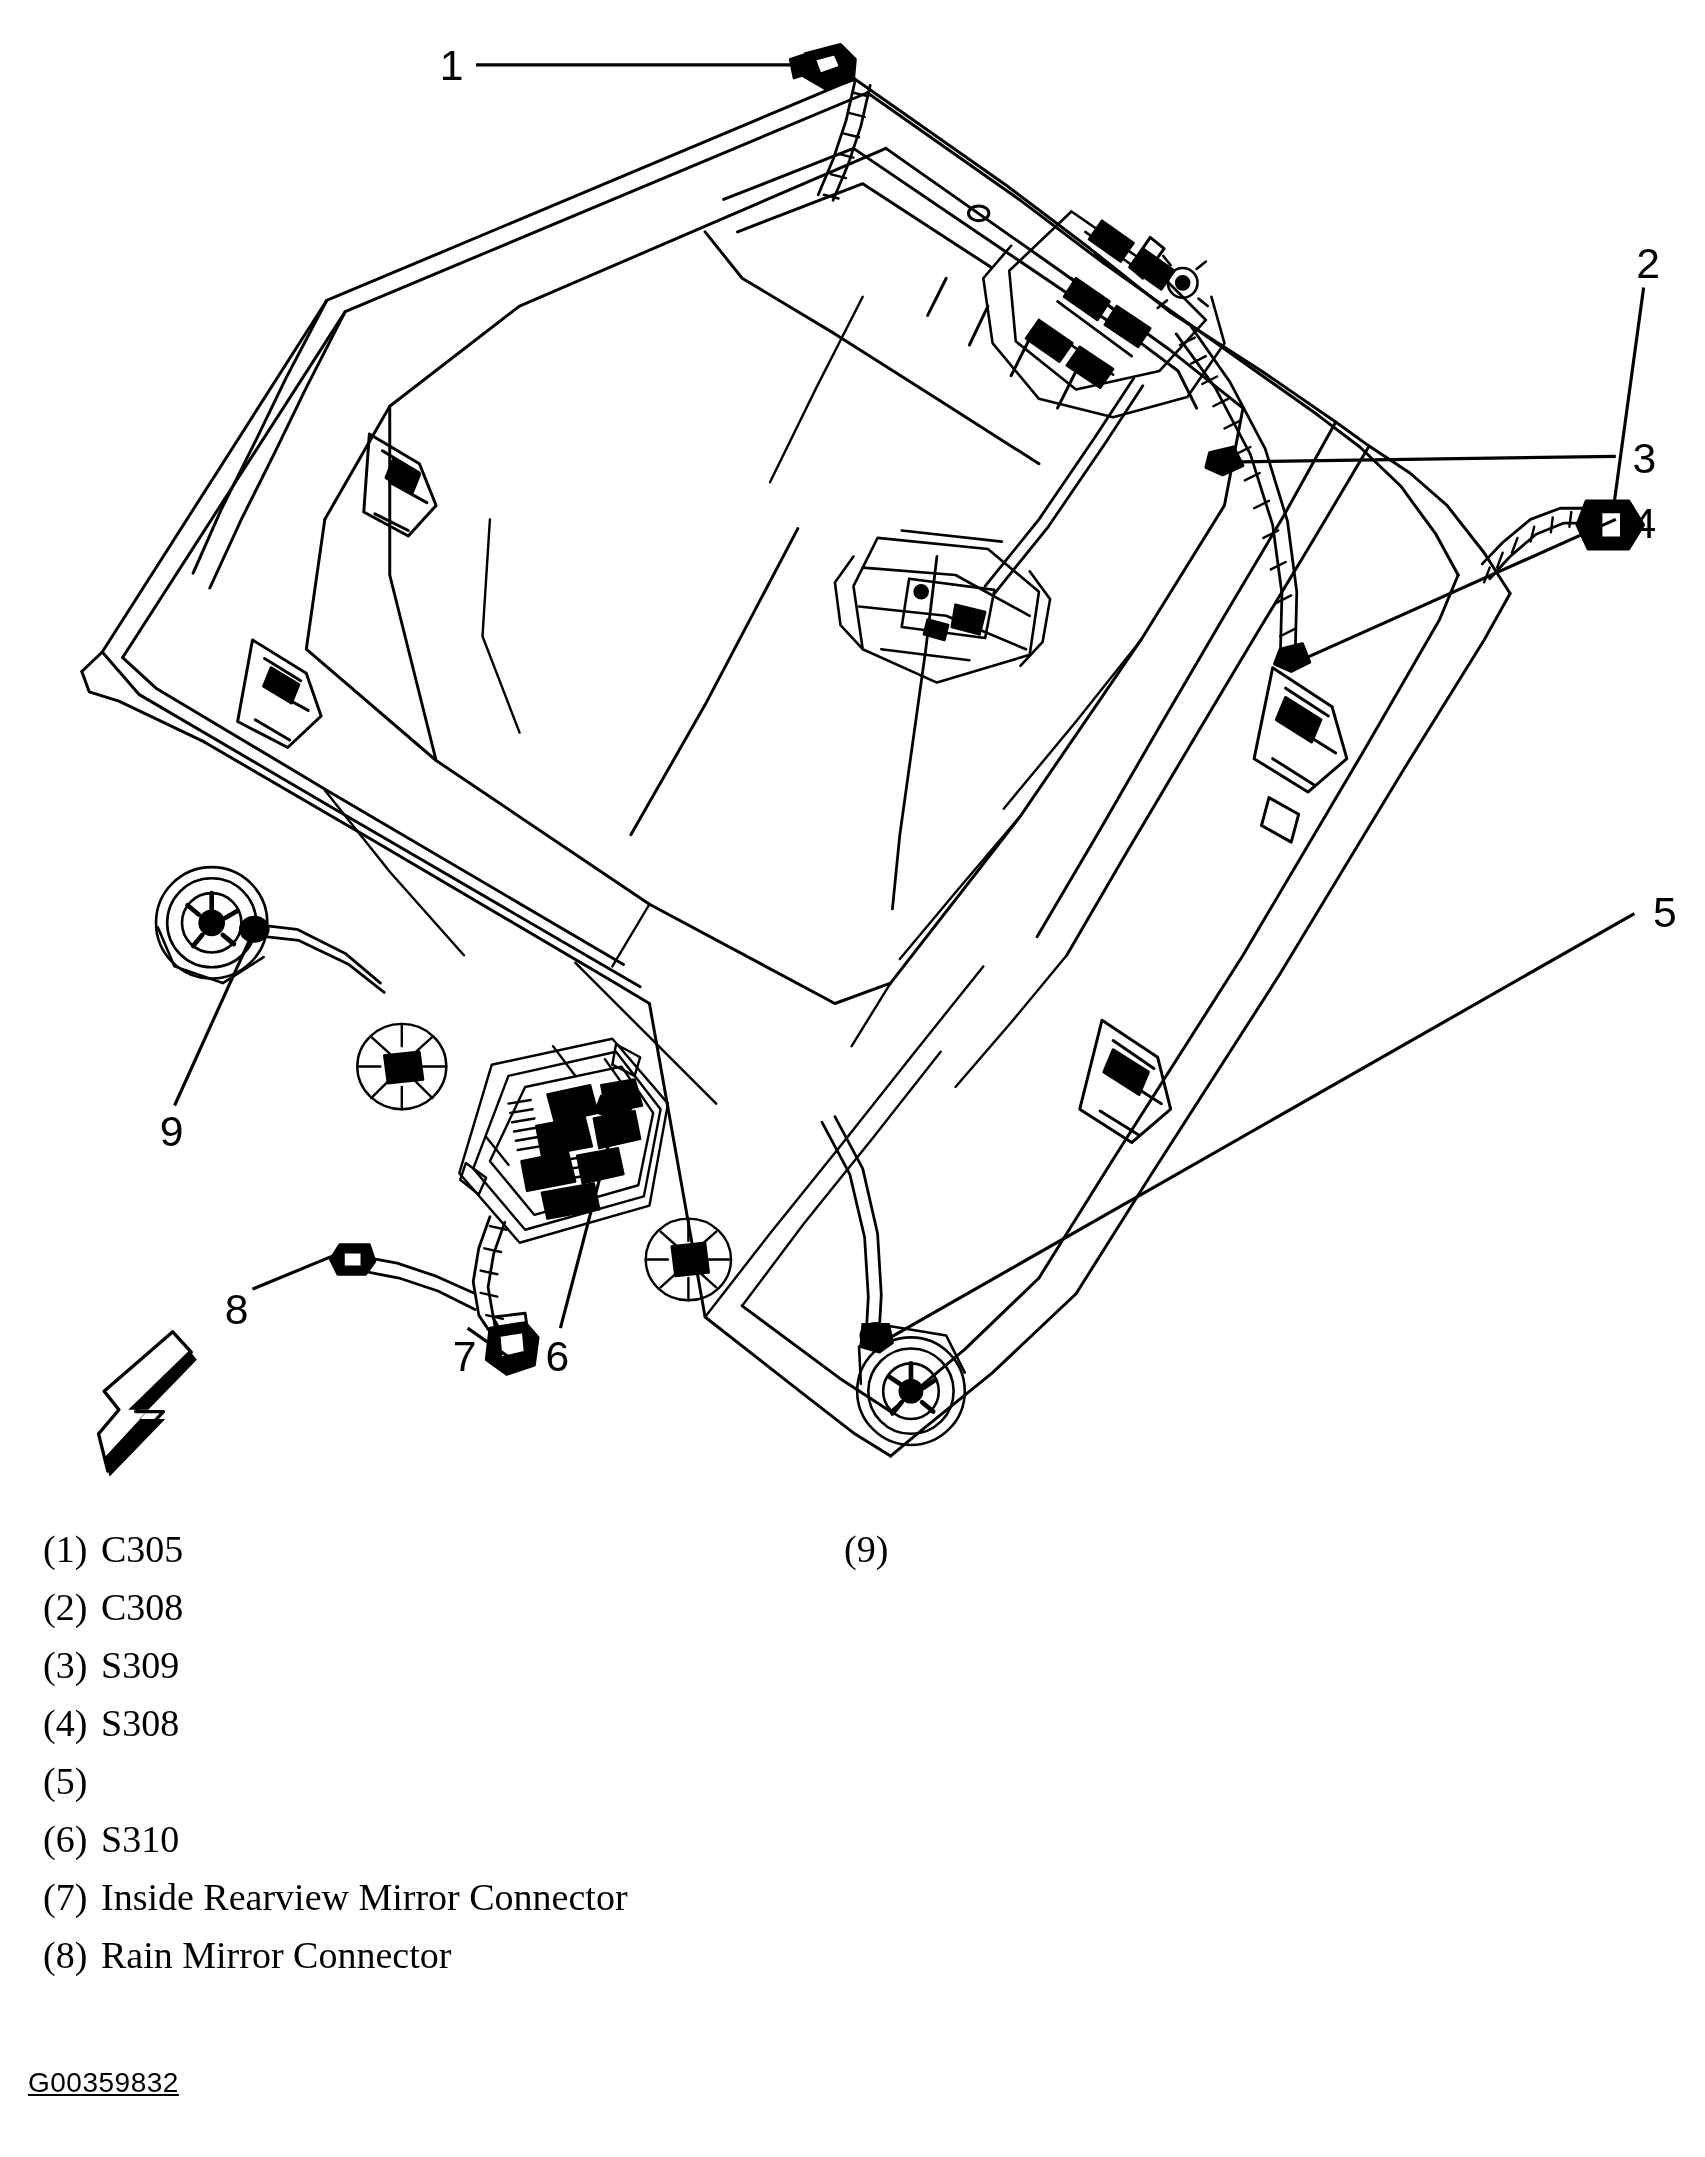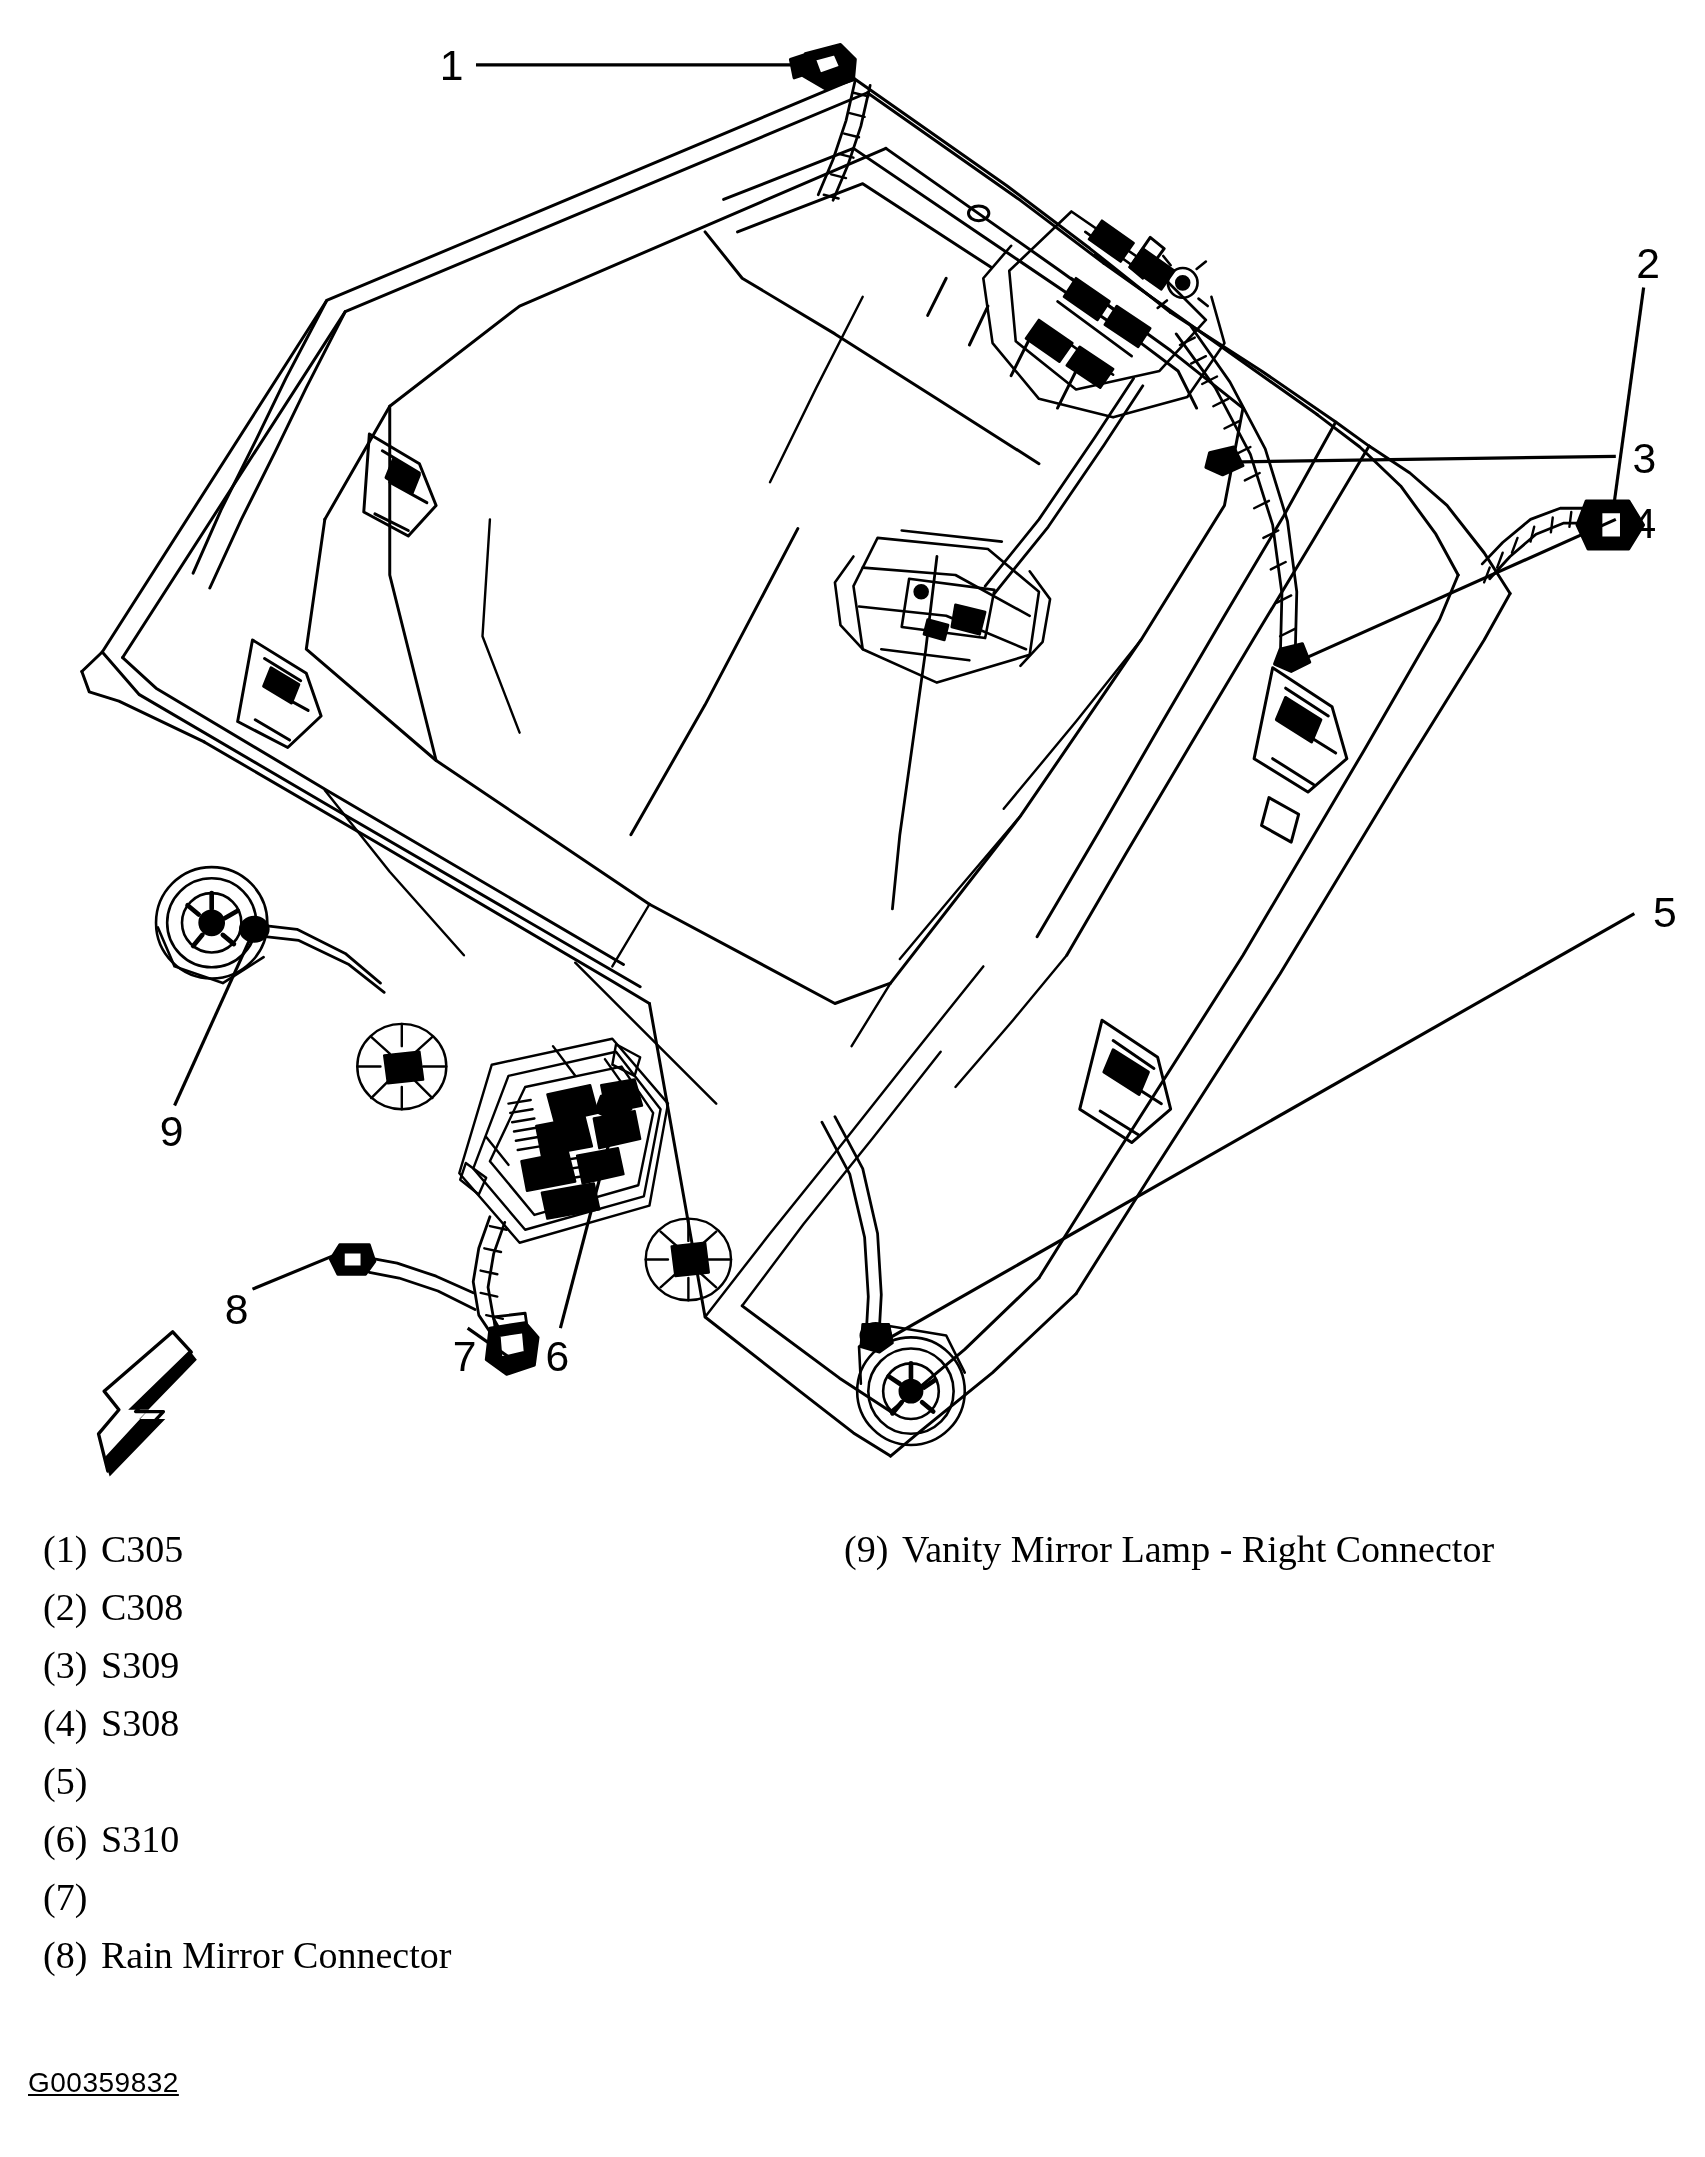--- a/index.html
+++ b/index.html
@@ -461,31 +461,31 @@
       </div>
       <div class="legend-item">
         <span class="legend-num">(5)</span>
       </div>
       <div class="legend-item">
         <span class="legend-num">(6)</span>
         <span class="legend-label">S310</span>
       </div>
       <div class="legend-item">
         <span class="legend-num">(7)</span>
+        <span class="legend-label">Inside Rearview Mirror Connector</span>
       </div>
       <div class="legend-item">
         <span class="legend-num">(8)</span>
         <span class="legend-label">Rain Mirror Connector</span>
       </div>
     </div>
 
     <div class="legend-col right">
       <div class="legend-item">
         <span class="legend-num">(9)</span>
-        <span class="legend-label">Vanity Mirror Lamp - Right Connector</span>
       </div>
     </div>
 
   </div>
 
   <div id="drawing-id">G00359832</div>
 
 </div>
 
 

